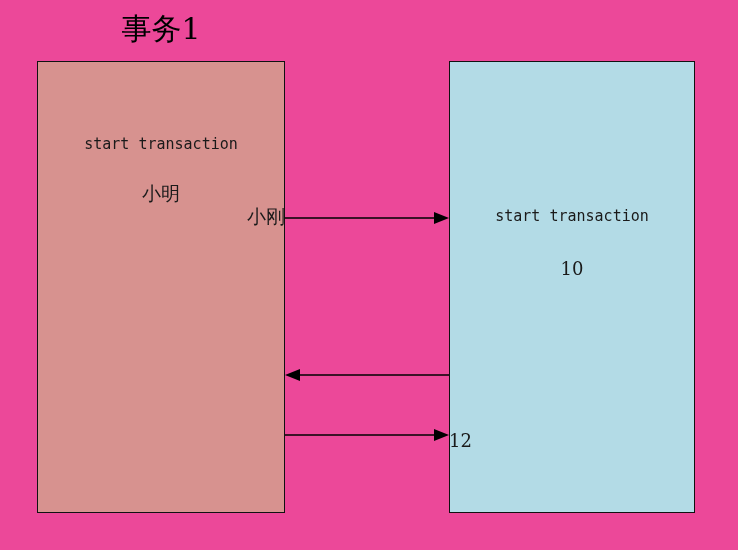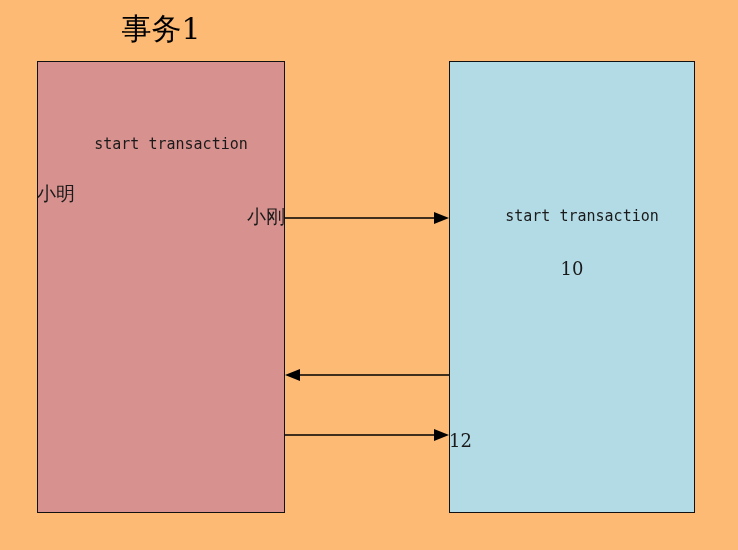--- a/index.html
+++ b/index.html
@@ -4,21 +4,21 @@
 <style>
   html, body {
     margin: 0;
     padding: 0;
     background: #ffffff;
   }
   #canvas {
     position: relative;
     width: 738px;
     height: 550px;
-    background: #fdba74;
+    background: #ec4899;
     overflow: hidden;
     font-family: "Liberation Serif", "DejaVu Serif", serif;
   }
 
   
   .col-title {
     position: absolute;
     font-family: "DejaVu Serif", "Liberation Serif", serif;
     font-size: 30px;
     line-height: 34px;
@@ -49,21 +49,20 @@
 
   
   .stmt {
     position: absolute;
     font-family: "DejaVu Sans Mono", "Liberation Mono", monospace;
     font-size: 15px;
     line-height: 19px;
     color: #1a1a1a;
     white-space: nowrap;
     user-select: none;
-    padding-left: 10px;
   }
   .stmt-cn {
     position: absolute;
     font-family: "DejaVu Serif", "Liberation Serif", serif;
     font-size: 19px;
     line-height: 23px;
     color: #1a1a1a;
     white-space: nowrap;
     user-select: none;
   }
@@ -72,21 +71,21 @@
     font-family: "DejaVu Serif", "Liberation Serif", serif;
     font-size: 18px;
     line-height: 21px;
     color: #1a1a1a;
     white-space: nowrap;
     user-select: none;
   }
 
   
   #t1-start   { left: 37px;  top: 135px; width: 248px; text-align: center; }
-  #t1-name1   { left: 37px;  top: 182px; width: 248px; text-align: left; }
+  #t1-name1   { left: 37px;  top: 182px; width: 248px; text-align: center; }
   #t1-name2   { left: 37px;  top: 205px; width: 248px; text-align: right; }
   #t1-commit  { left: 37px;  top: 364px; width: 248px; text-align: center; }
 
   
   #t2-start   { left: 449px; top: 207px; width: 246px; text-align: center; }
   #t2-val1    { left: 449px; top: 258px; width: 246px; text-align: center; }
   #t2-val2    { left: 449px; top: 430px; width: 246px; text-align: left; }
 
   
   #arrow-layer {

